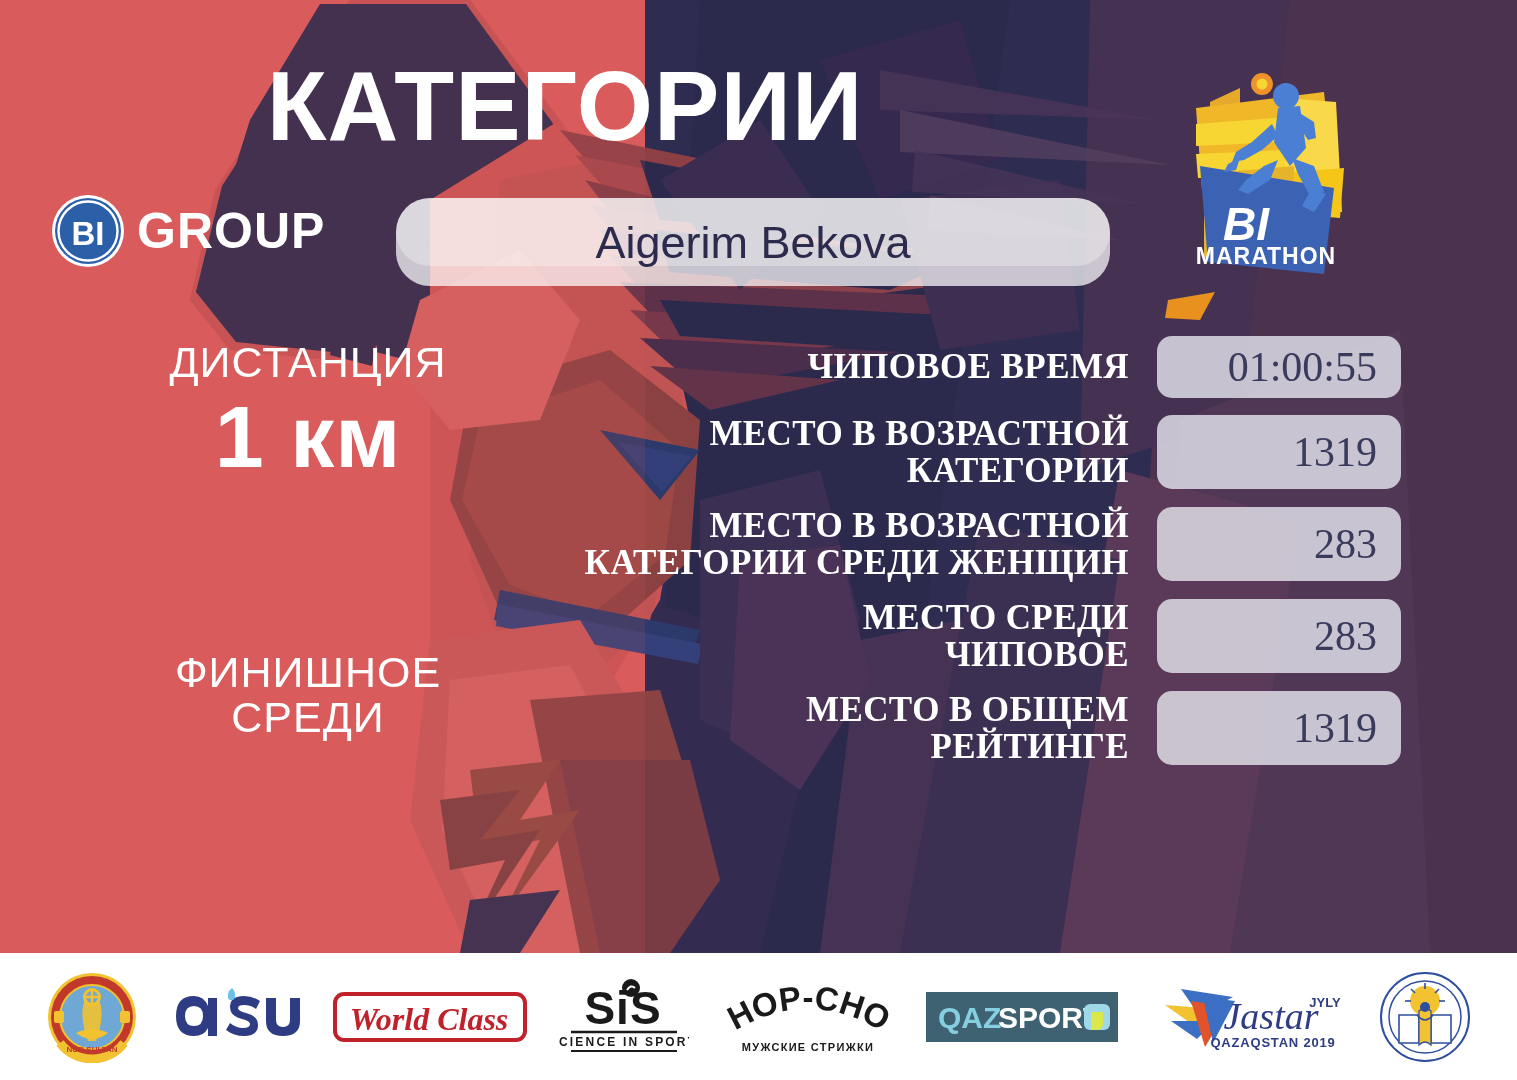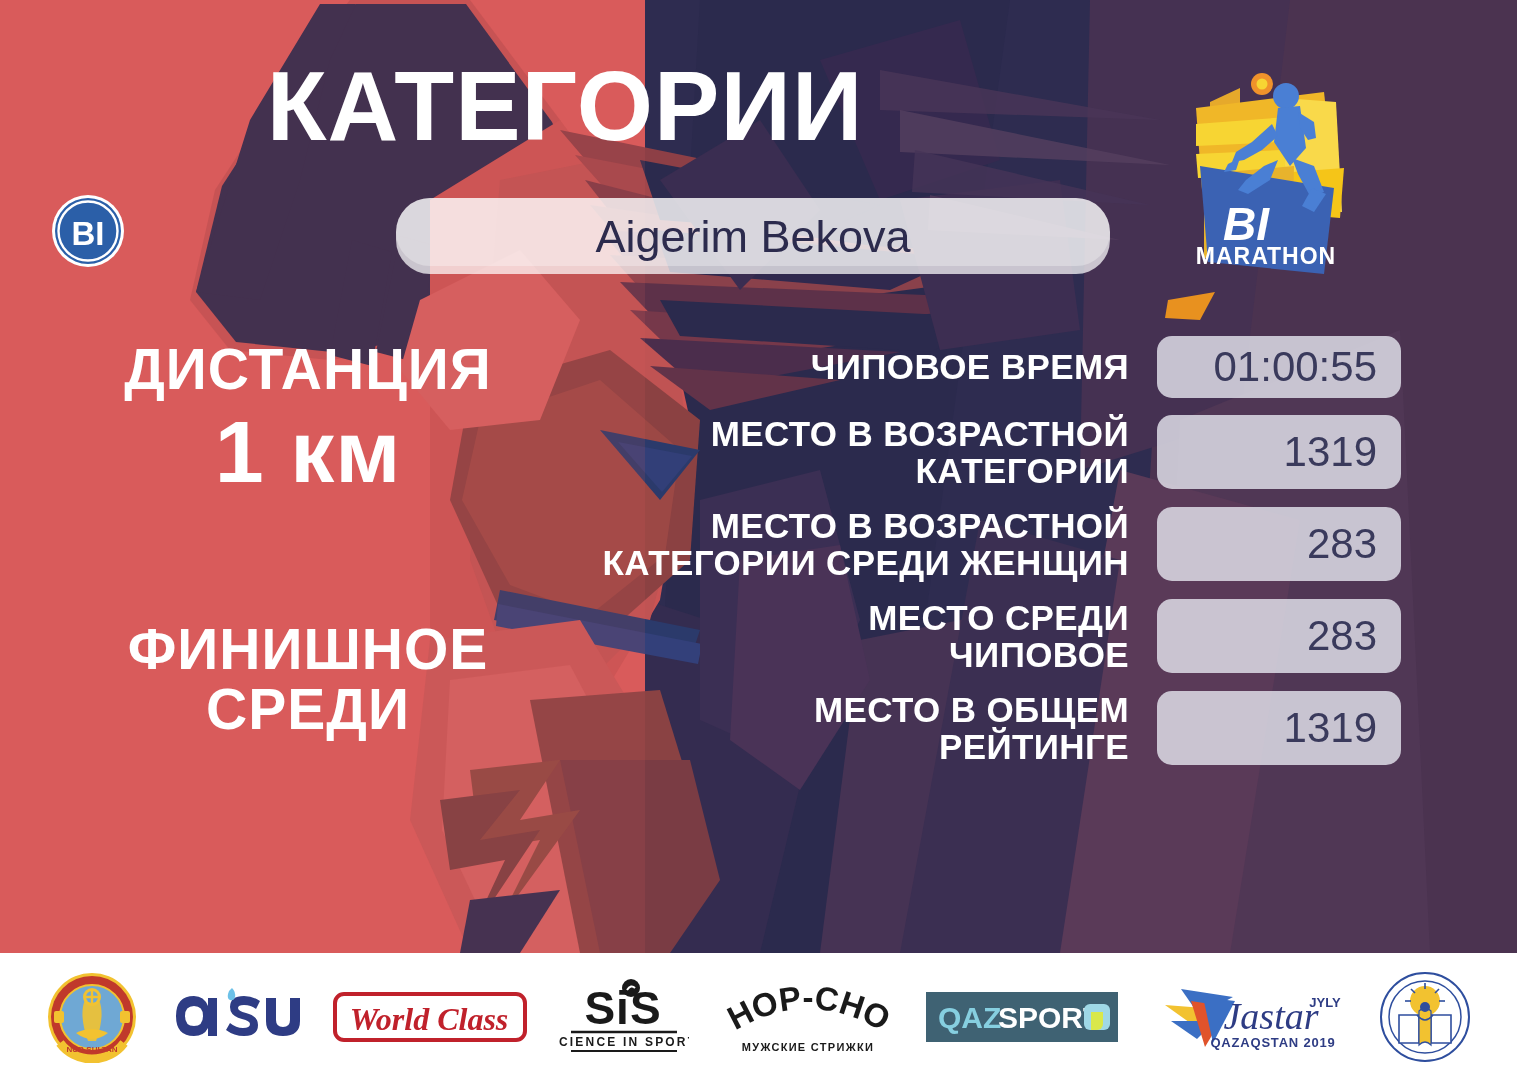--- a/index.html
+++ b/index.html
@@ -38,48 +38,49 @@
     position:absolute;left:50px;top:193px;
     display:flex;align-items:center;gap:11px;
   }
   .bigroup .mark{width:76px;height:76px;display:block;}
   .bigroup .word{
     font-size:50px;font-weight:bold;color:#ffffff;letter-spacing:1px;line-height:1;
   }
 
   .namepill{
     position:absolute;left:396px;top:198px;
-    width:714px;height:76px;
+    width:714px;height:88px;
     border-radius:34px;
     background:rgba(255,255,255,0.72);
     display:flex;align-items:center;justify-content:center;
   }
   .namepill span{
     font-size:45px;color:#2c2b4d;line-height:1;white-space:nowrap;
   }
 
   .marathon-logo{position:absolute;left:1174px;top:62px;width:190px;height:232px;}
 
   
   .leftcol{position:absolute;left:0px;top:340px;width:616px;text-align:center;color:#fff;}
   .lc-label{
-    font-size:57px;font-weight:bold;letter-spacing:1px;line-height:1.05;
+    font-size:43px;font-weight:normal;letter-spacing:1px;line-height:1.05;
   }
   .lc-value{
     font-size:88px;font-weight:bold;letter-spacing:1px;line-height:1.08;margin-top:4px;
   }
-  .leftcol2{position:absolute;left:0px;top:620px;width:616px;text-align:center;color:#fff;}
+  .leftcol2{position:absolute;left:0px;top:650px;width:616px;text-align:center;color:#fff;}
 
   
   .stats{
     position:absolute;left:506px;top:336px;width:895px;
   }
   .stat-row{
     display:flex;align-items:center;justify-content:space-between;
     margin-bottom:17px;
+    font-family:Liberation Serif, serif;
   }
   .stat-label{
     flex:1 1 auto;
     text-align:right;
     color:#ffffff;font-weight:bold;
     font-size:35px;line-height:1.07;
     letter-spacing:0.4px;
     padding-right:28px;
     white-space:pre-line;
   }
@@ -205,20 +206,21 @@
 
   <div class="title">КАТЕГОРИИ</div>
 
   <div class="bigroup">
     <svg class="mark" viewBox="0 0 76 76">
       <circle cx="38" cy="38" r="36" fill="#ffffff"></circle>
       <circle cx="38" cy="38" r="33" fill="#2b5fa8"></circle>
       <circle cx="38" cy="38" r="29.5" fill="none" stroke="#ffffff" stroke-width="2.4"></circle>
       <text x="38" y="52" text-anchor="middle" font-family="Liberation Sans, sans-serif" font-size="33" font-weight="bold" fill="#ffffff">BI</text>
     </svg>
+    <div class="word">GROUP</div>
   </div>
 
   <div class="namepill">
     <span>Aigerim Bekova</span>
   </div>
 
   <svg class="marathon-logo" viewBox="0 0 190 232">
 
     <polygon points="36,40 66,26 66,108 36,112" fill="#e6a92b"></polygon>
     <polygon points="22,46 150,30 160,120 28,128" fill="#f0b728"></polygon>

